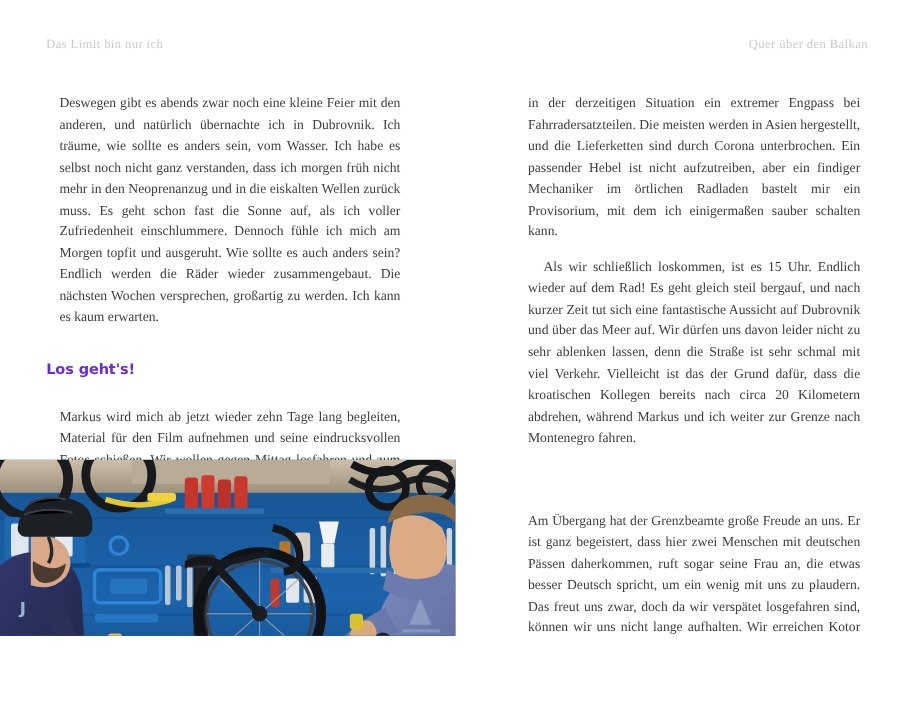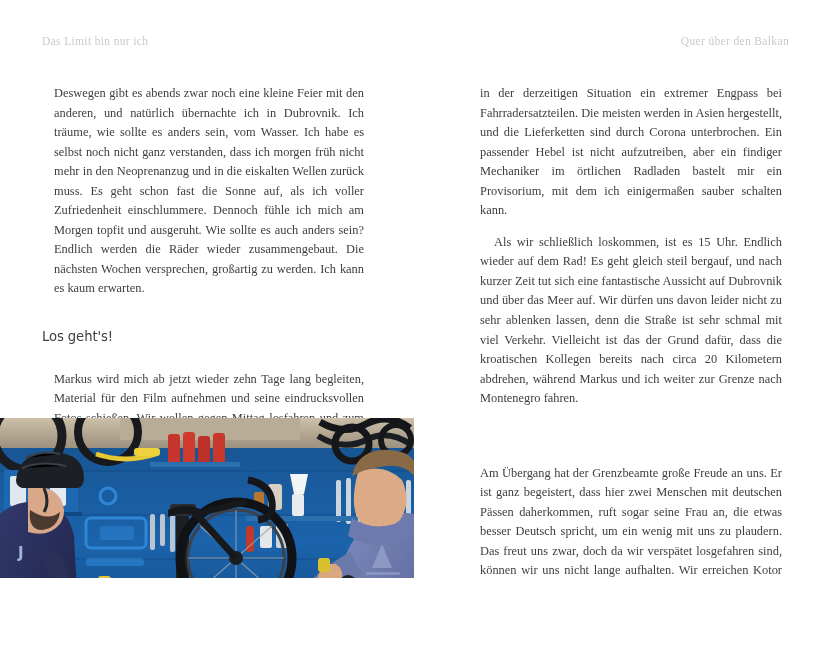--- a/index.html
+++ b/index.html
@@ -54,22 +54,22 @@
   .col p {
     margin: 12px;
   }
   .col p.indent {
     text-indent: 14px;
   }
 
   h2.heading {
     font-family: "DejaVu Sans", sans-serif;
     font-size: 13.2px;
-    font-weight: normal;
-    color: #404040;
+    font-weight: bold;
+    color: #6d28d9;
     letter-spacing: -0.1px;
     margin: 0;
     line-height: 1.2;
   }
   .sp-before-head { height: 18px; }
   .sp-after-head  { height: 13px; }
 
   
   .photo {
     position: absolute;

